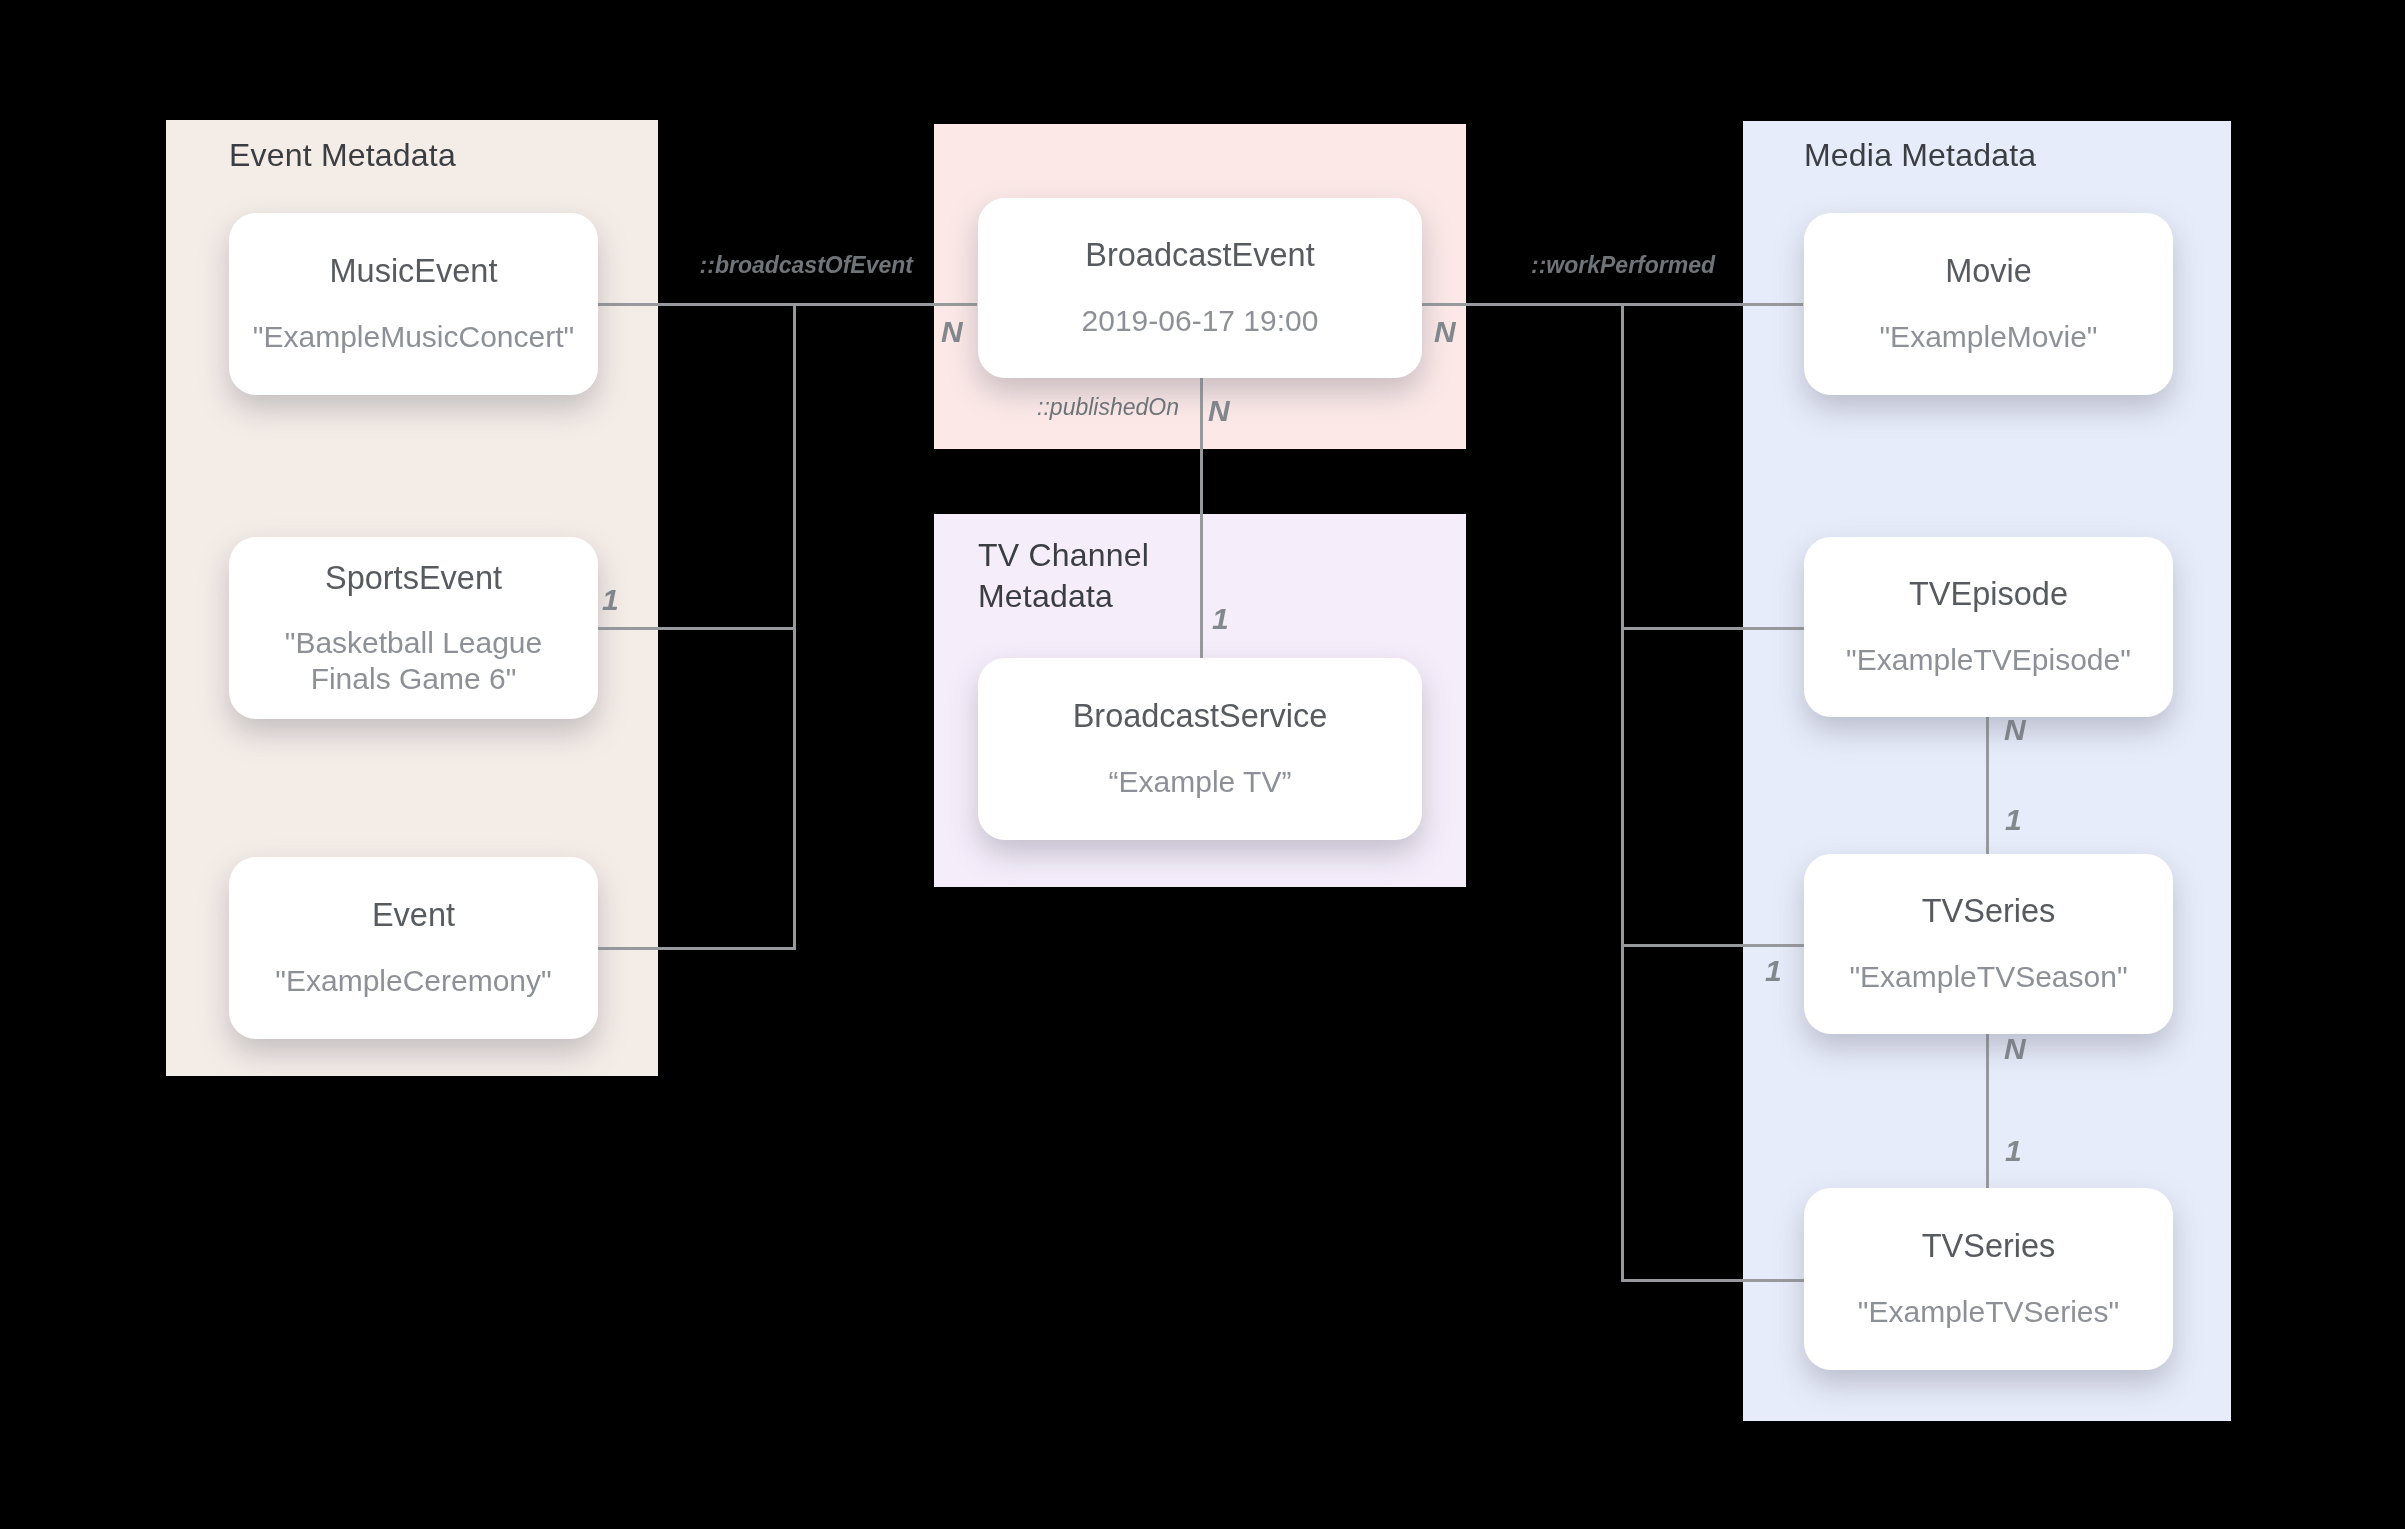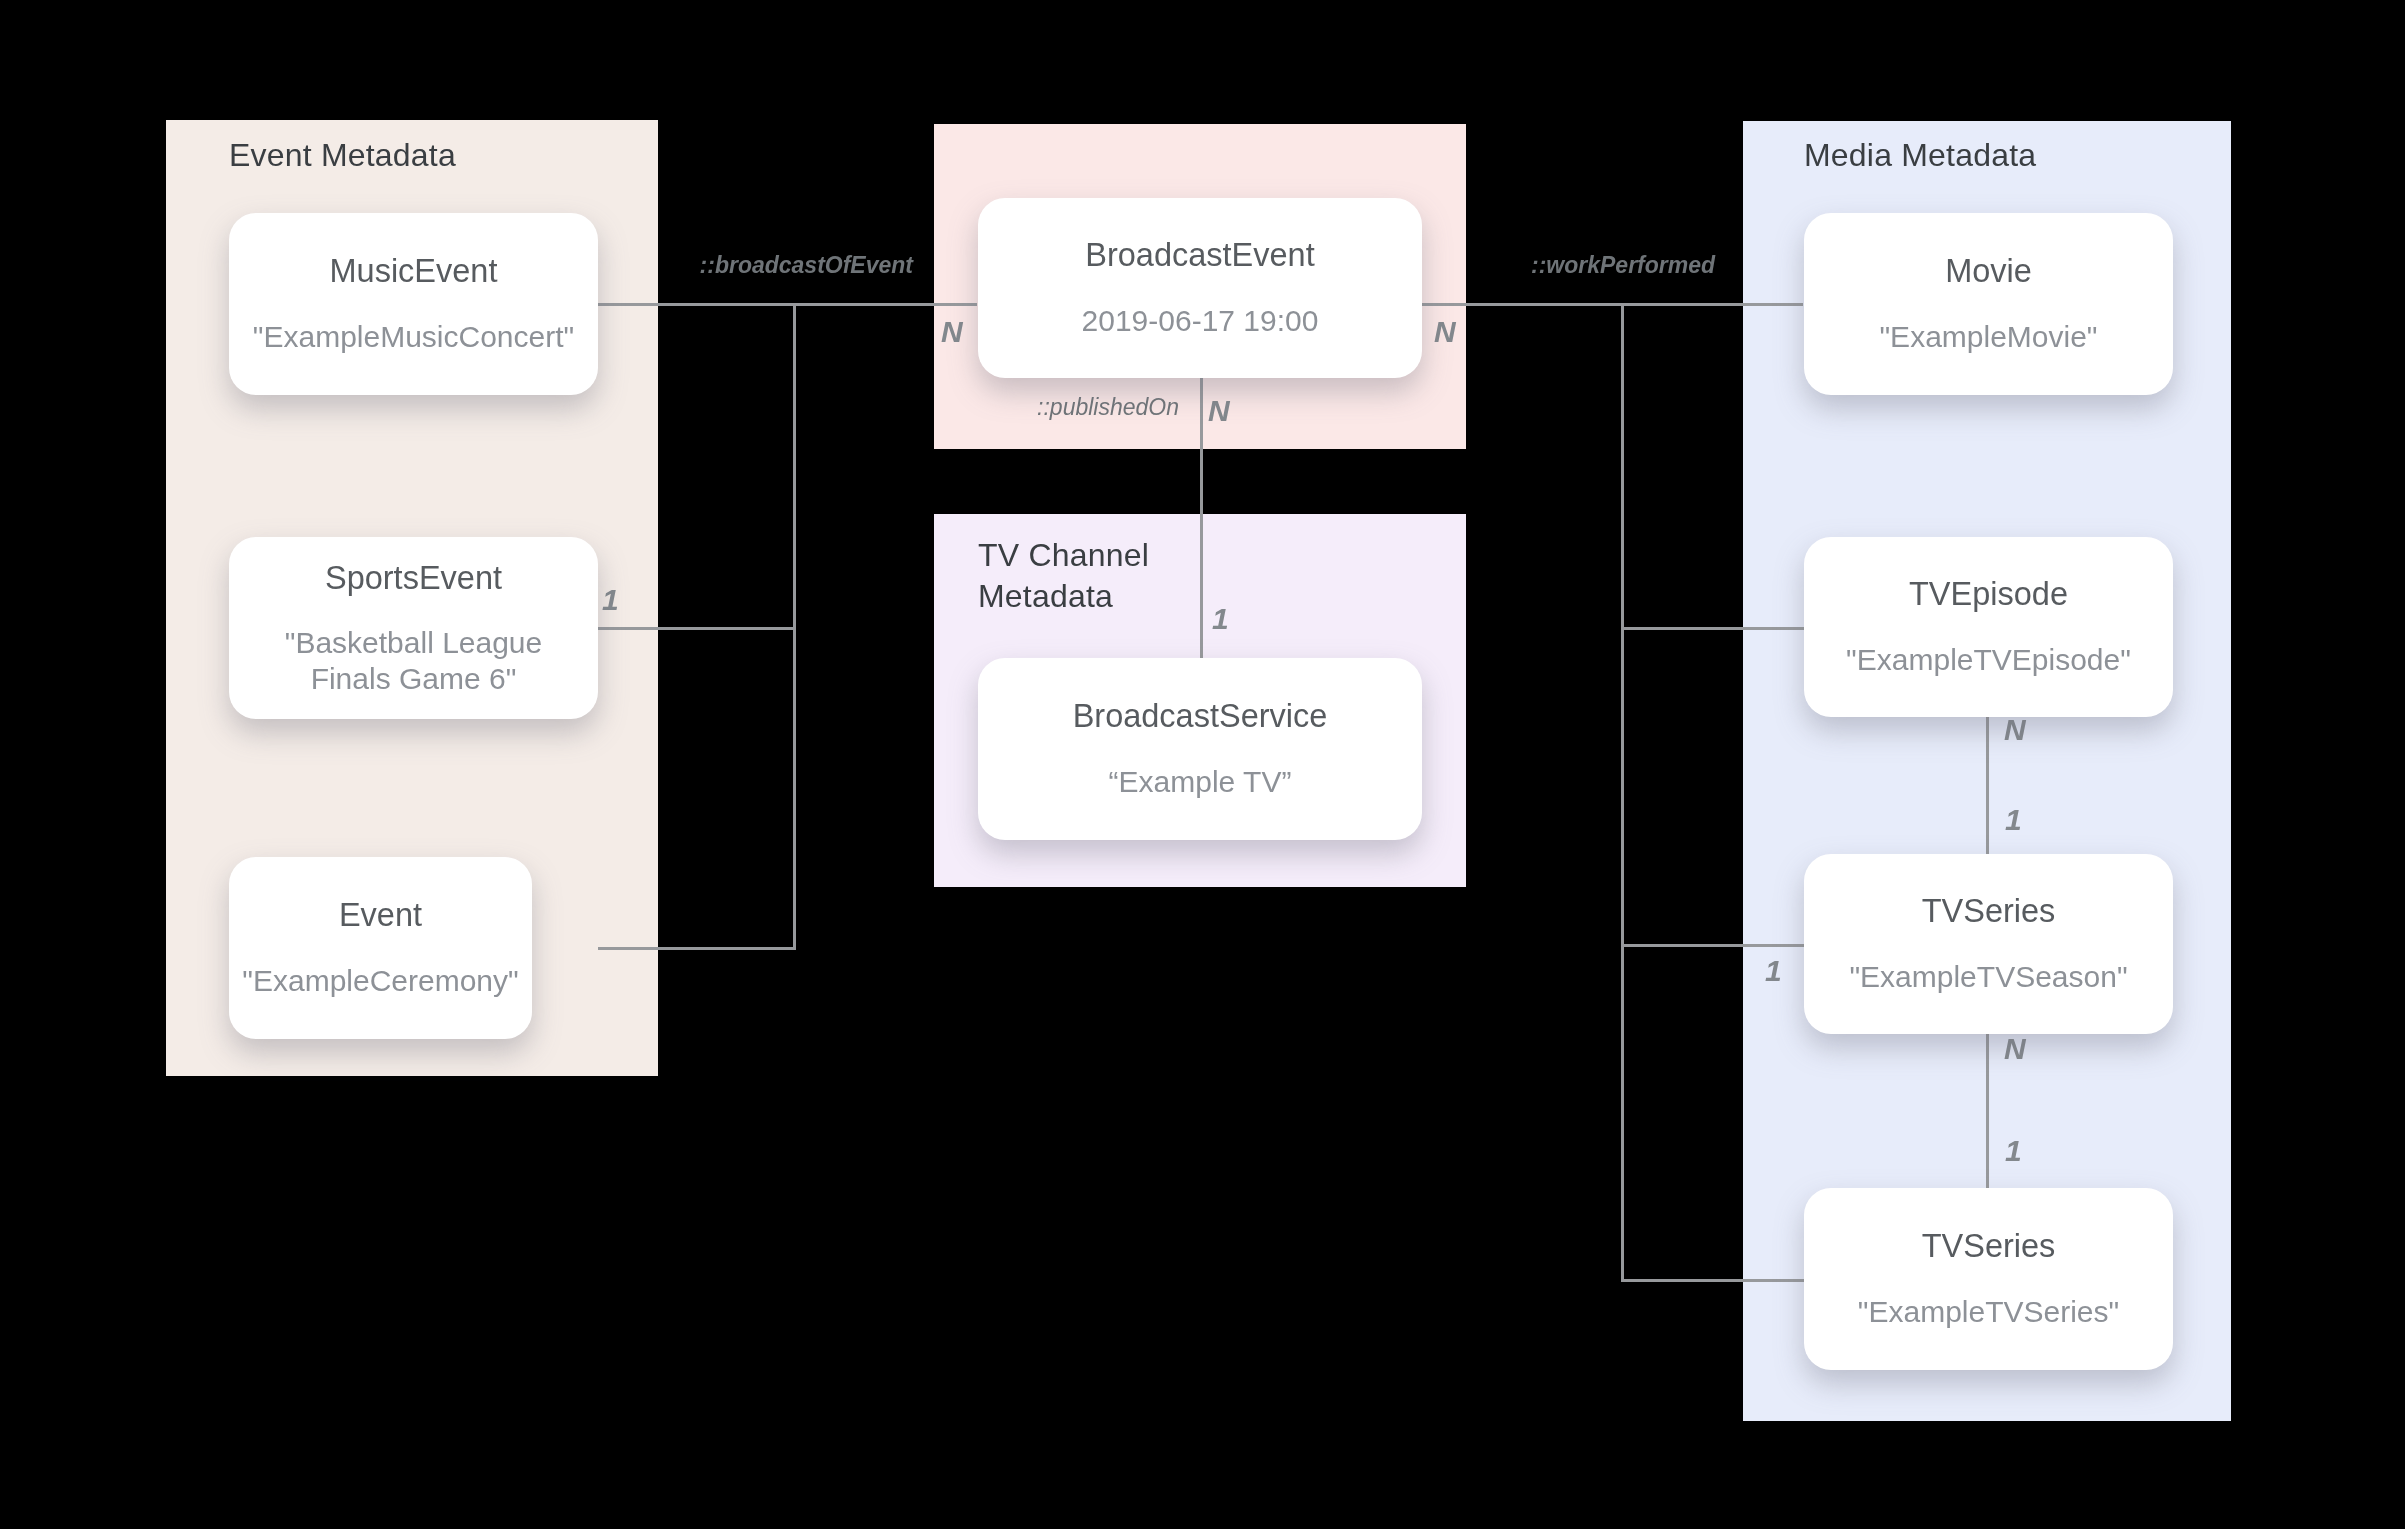--- a/index.html
+++ b/index.html
@@ -33,21 +33,21 @@
     display: flex; flex-direction: column;
     align-items: center; justify-content: center;
     gap: 29px; text-align: center;
     padding: 0 25px; box-sizing: border-box;
   }
   .card-name  { font-size: 32.5px; color: #575b5f; }
   .card-value { font-size: 30px; color: #8d9197; line-height: 1.2; }
 
   #card-music             { left: 229px;  top: 213px;  width: 369px; height: 182px; }
   #card-sports            { left: 229px;  top: 537px;  width: 369px; height: 182px; gap: 28px; }
-  #card-event             { left: 229px;  top: 857px;  width: 303px; height: 182px; }
+  #card-event             { left: 229px;  top: 857px;  width: 369px; height: 182px; }
   #card-broadcast-event   { left: 978px; top: 198px;  width: 444px; height: 180px; }
   #card-broadcast-service { left: 978px; top: 658px;  width: 444px; height: 182px; }
   #card-movie             { left: 1804px; top: 213px;  width: 369px; height: 182px; }
   #card-episode           { left: 1804px; top: 537px;  width: 369px; height: 180px; }
   #card-season            { left: 1804px; top: 854px;  width: 369px; height: 180px; }
   #card-series            { left: 1804px; top: 1188px; width: 369px; height: 182px; }
 
   .line { position: absolute; background: #97999c; }
   #ln-main-left     { left: 598px;  top: 303px;  width: 379px; height: 2.9px; }
   #ln-main-right    { left: 1421px; top: 303px;  width: 382px; height: 2.9px; }

